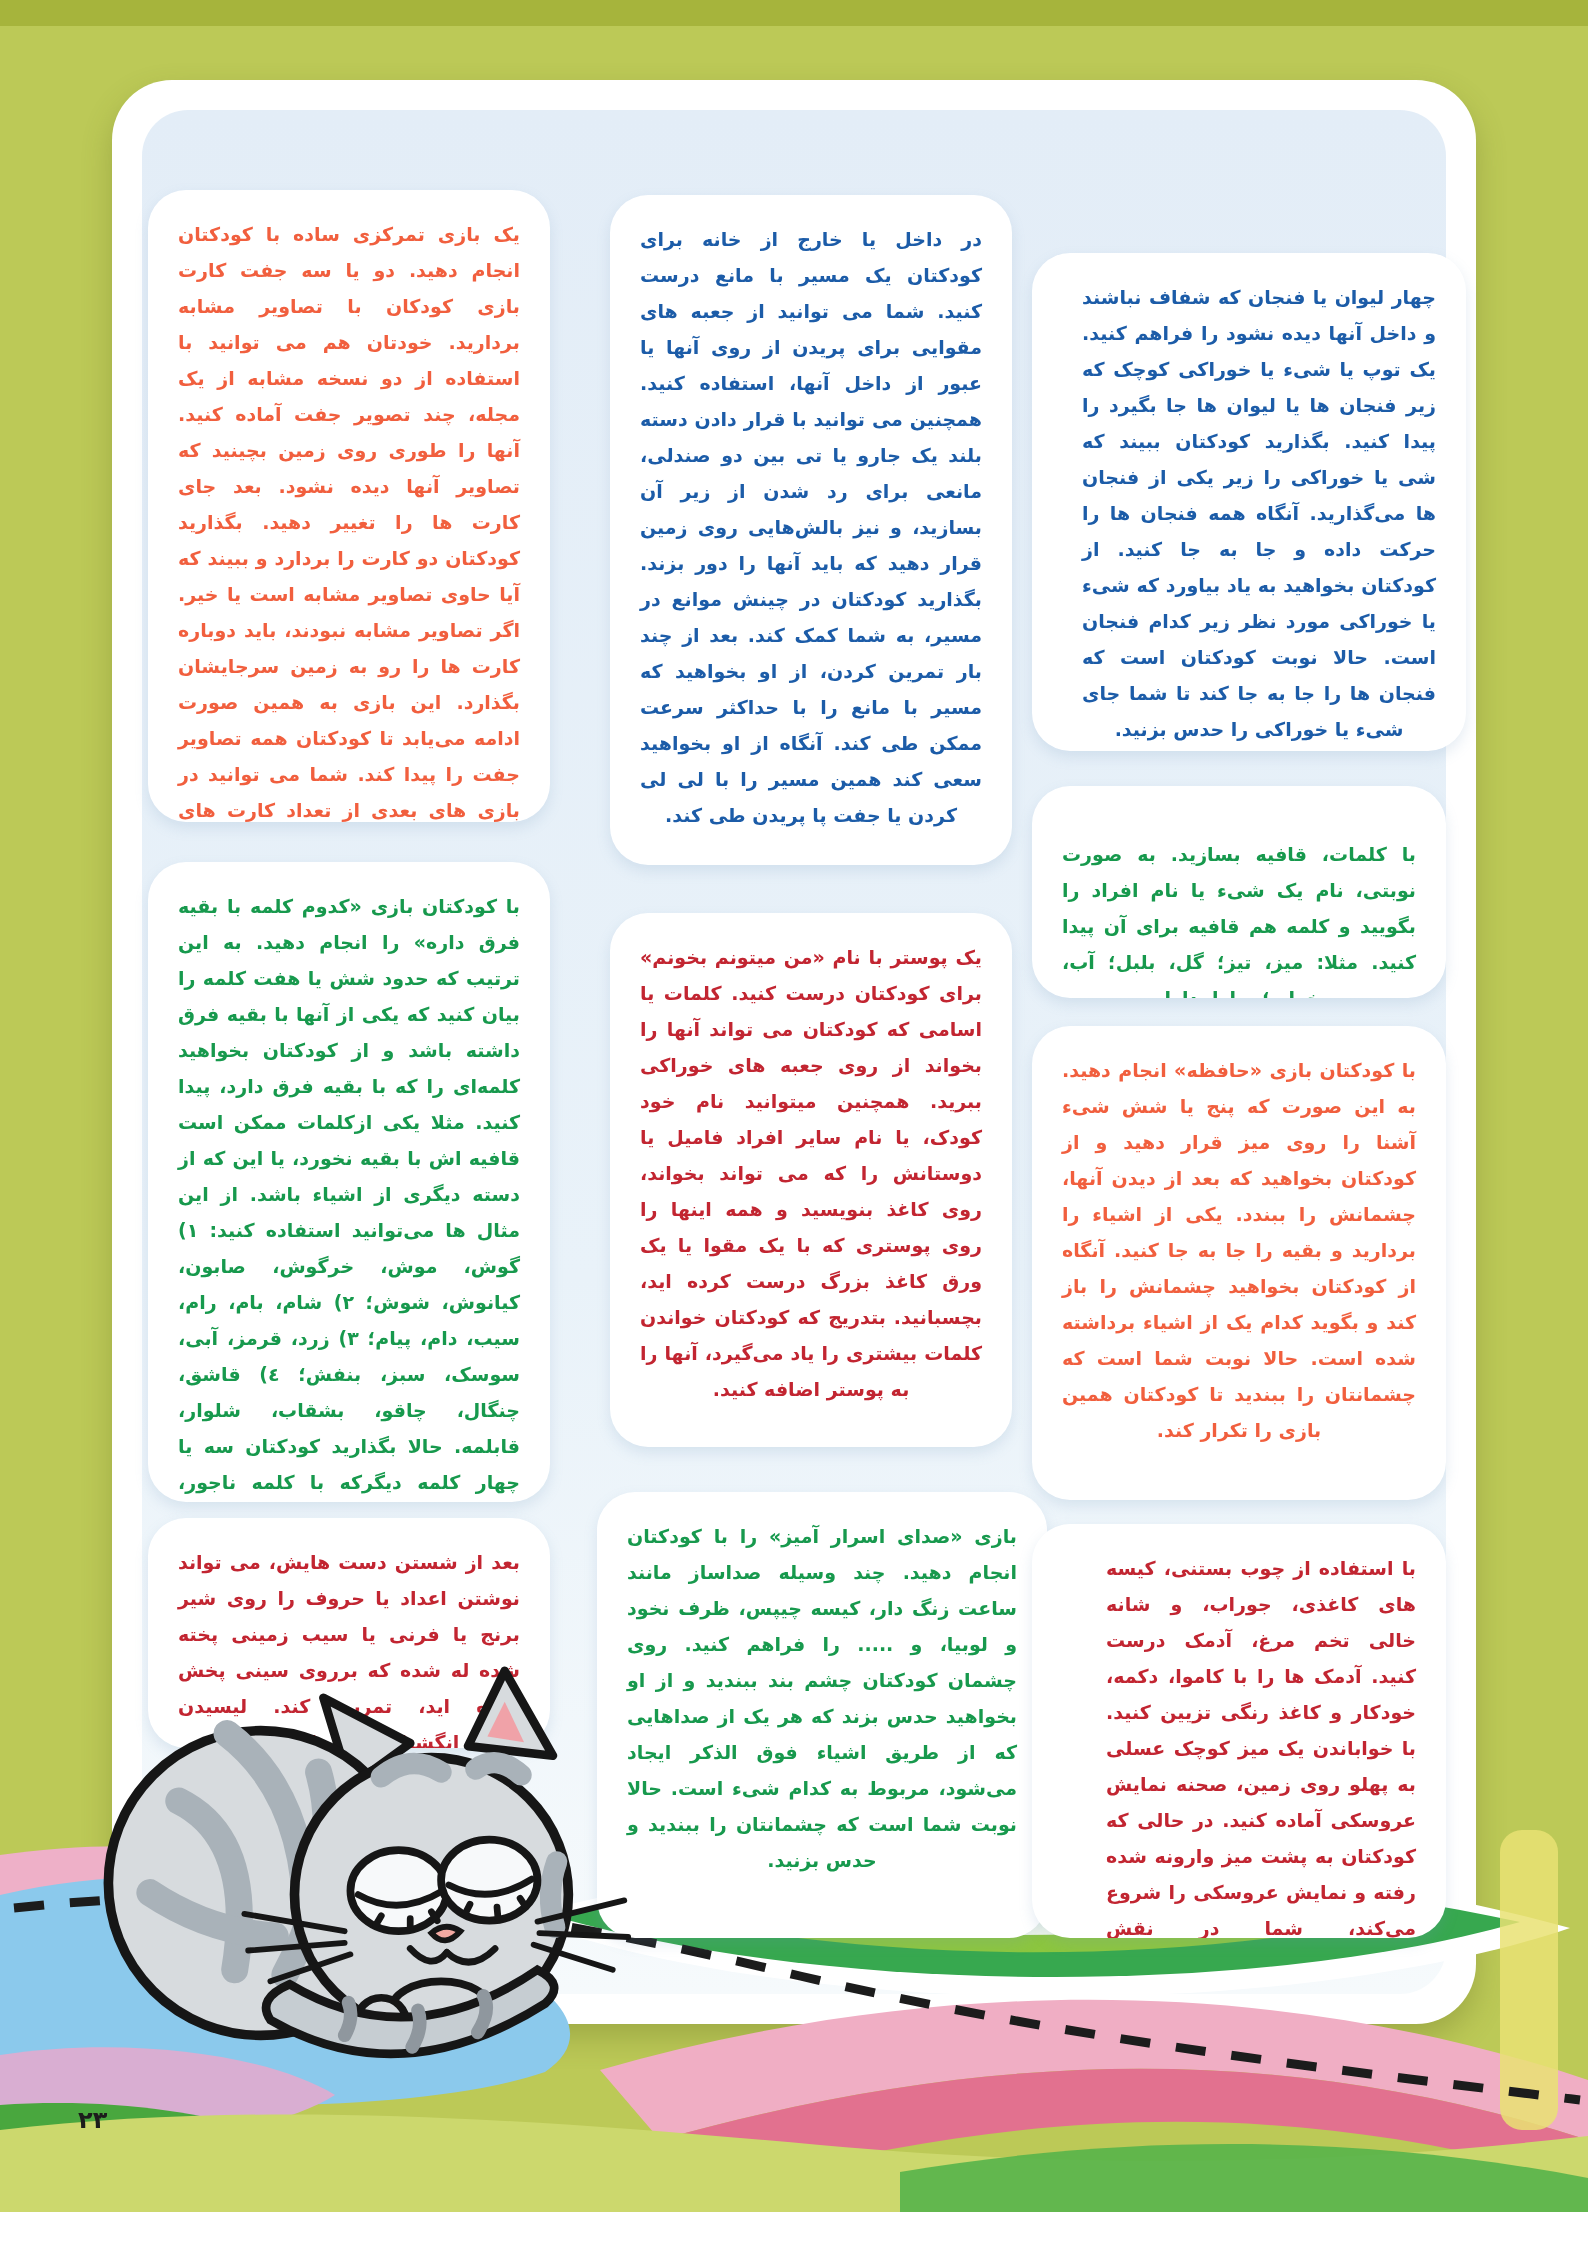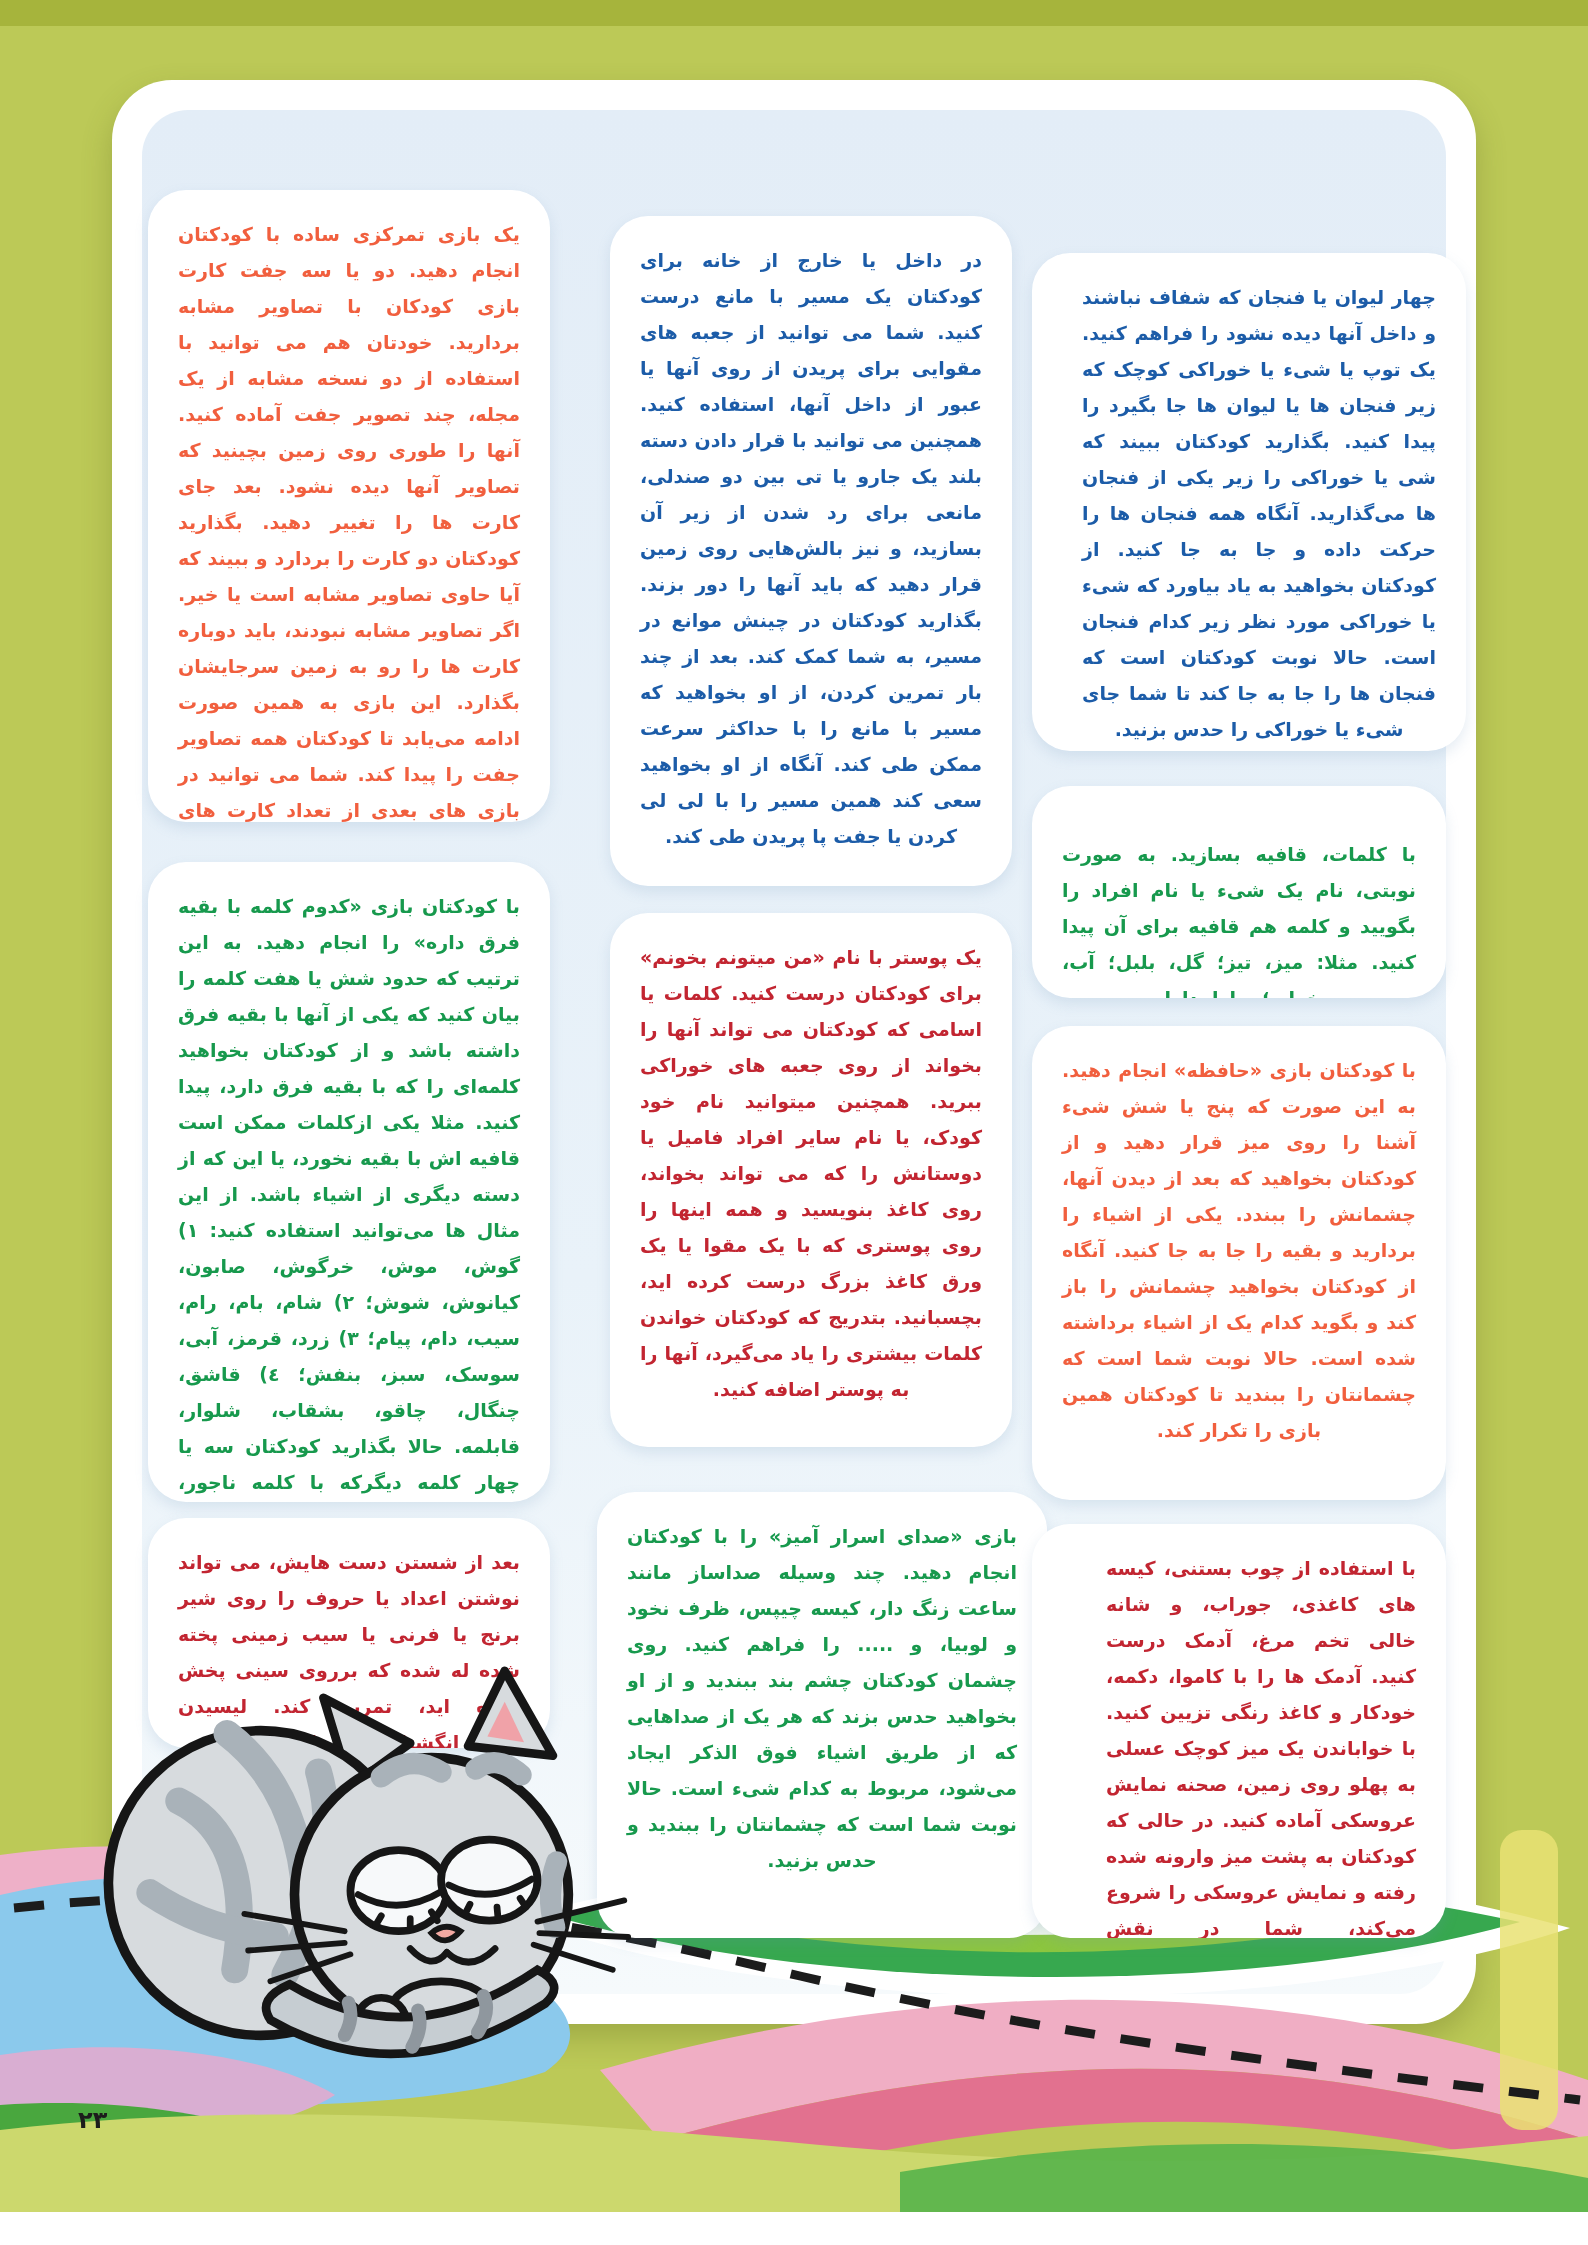--- a/index.html
+++ b/index.html
@@ -16,21 +16,21 @@
         box-shadow:0 6px 14px rgba(110,150,190,.18);}
   .card p{margin:0;padding:26px 30px;direction:rtl;text-align:justify;text-align-last:center;
         font-weight:bold;font-size:19px;line-height:36px;}
   .cat{position:absolute;left:92px;top:1628px;width:540px;height:510px;z-index:7;}
   .pagenum{position:absolute;left:78px;top:2066px;z-index:8;color:#1c1c1c;
         font-size:24px;font-weight:bold;margin-top:40px;}
   
   .l1{left:148px;top:190px;width:402px;height:632px;}
   .l2{left:148px;top:862px;width:402px;height:640px;}
   .l3{left:148px;top:1518px;width:402px;height:230px;}
-  .m1{left:610px;top:216px;width:402px;height:670px;}
+  .m1{left:610px;top:195px;width:402px;height:670px;}
   .m2{left:610px;top:913px;width:402px;height:534px;}
   .m3{left:597px;top:1492px;width:450px;height:446px;}
   .r1{left:1032px;top:253px;width:414px;height:498px;padding-left:20px;}
   .r2{left:1032px;top:786px;width:414px;height:212px;}
   .r3{left:1032px;top:1026px;width:414px;height:474px;}
   .r4{left:1032px;top:1524px;width:414px;height:414px;}
 </style>
 </head>
 <body>
 

